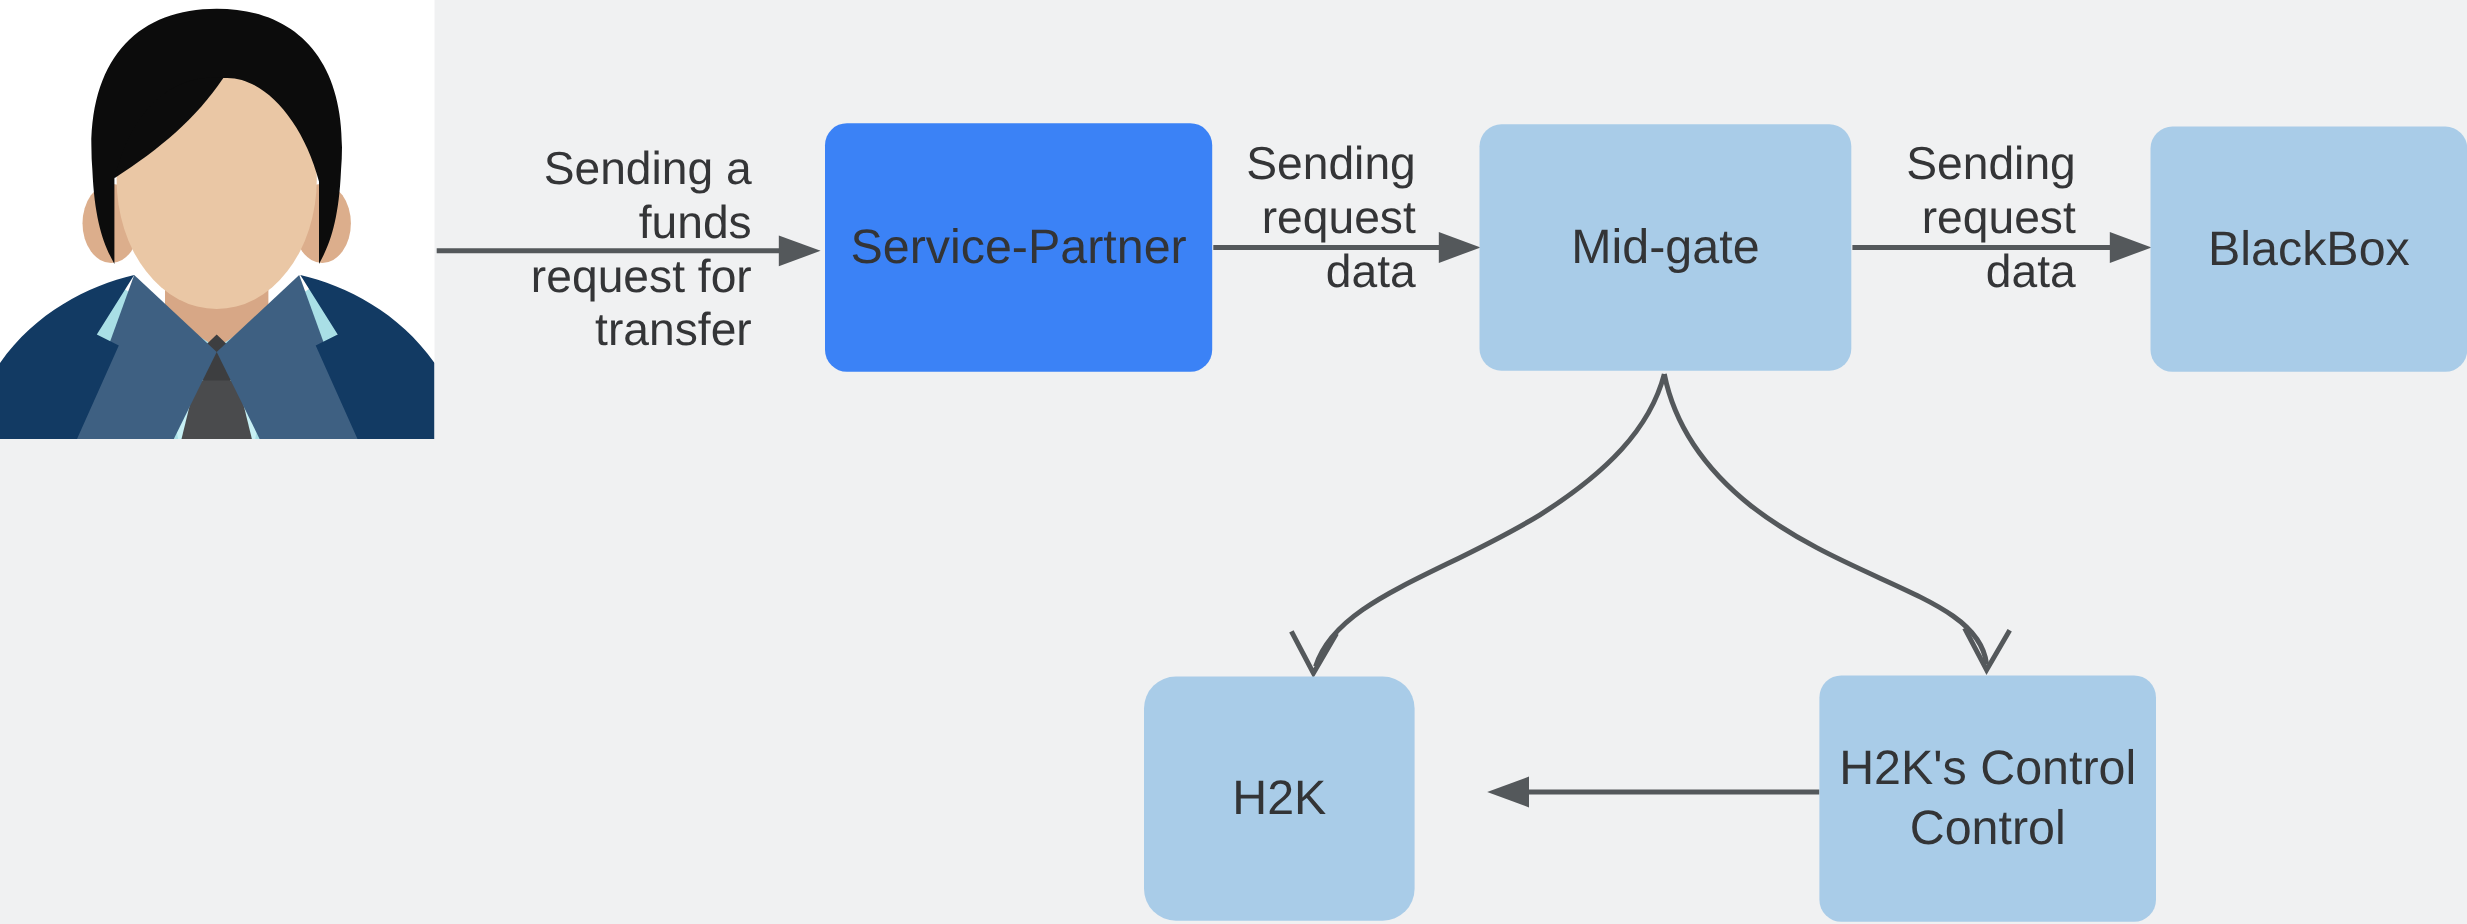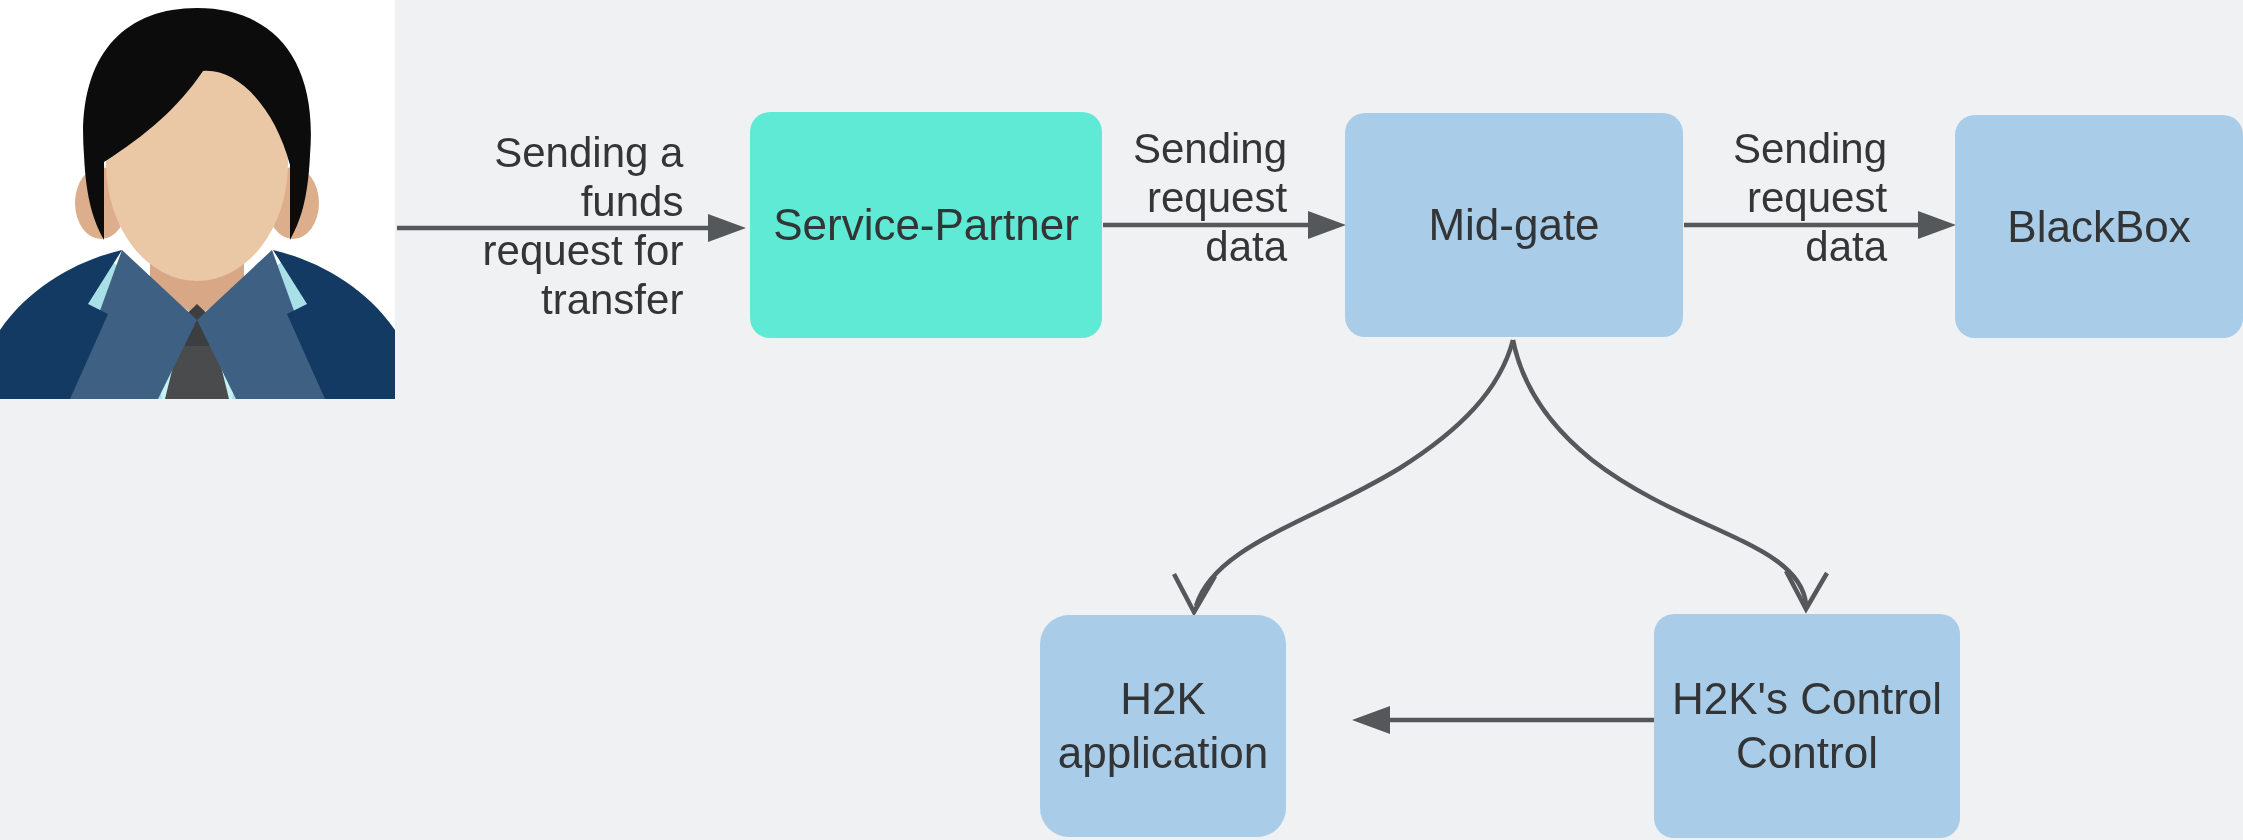--- a/index.html
+++ b/index.html
@@ -36,21 +36,21 @@
     border-radius: 20px;
     display: flex;
     flex-direction: column;
     align-items: center;
     justify-content: center;
     text-align: center;
     color: #333436;
     font-size: 44px;
     line-height: 54px;
   }
-  .node-purple { background: #5eead4; }
+  .node-purple { background: #3b82f6; }
   .node-blue   { background: #a9cce8; }
   #node-service-partner { left: 750px;  top: 112px; width: 352px; height: 226px; }
   #node-mid-gate        { left: 1345px; top: 113px; width: 338px; height: 224px; }
   #node-blackbox        { left: 1955px; top: 115px; width: 288px; height: 223px; }
   #node-h2k-app         { left: 1040px; top: 615px; width: 246px; height: 222px; border-radius: 29px; }
   #node-h2k-control     { left: 1654px; top: 614px; width: 306px; height: 224px; text-align: right; }
   .edge-label {
     position: absolute;
     z-index: 3;
     transform: translateX(-50%);
@@ -137,21 +137,20 @@
   <div class="node node-blue" id="node-blackbox">
     <span>BlackBox</span>
   </div>
 
   <div class="node node-blue" id="node-mid-gate">
     <span>Mid-gate</span>
   </div>
 
   <div class="node node-blue" id="node-h2k-app">
     <span>H2K</span>
-    <span>application</span>
   </div>
 
   <div class="node node-blue" id="node-h2k-control">
     <span>H2K's Control</span>
     <span>Control</span>
   </div>
 
   <div class="edge-label" id="label-funds-request">
     <span>Sending a</span>
     <span>funds</span>

